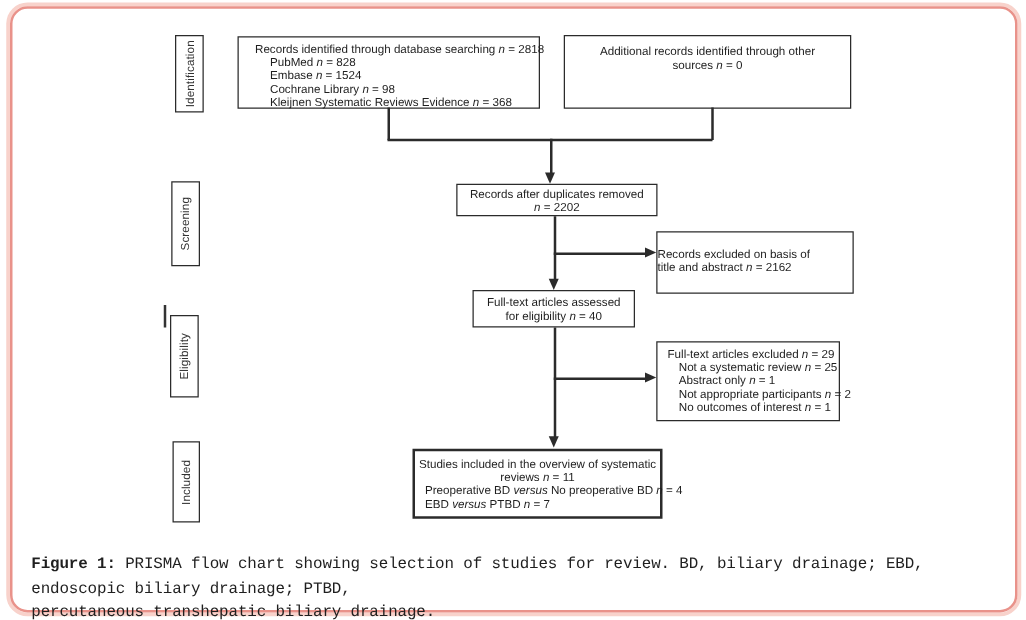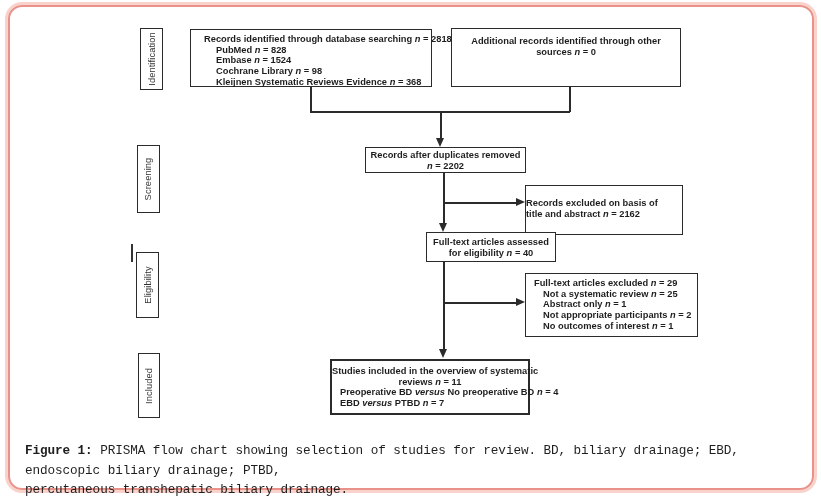--- a/index.html
+++ b/index.html
@@ -21,34 +21,34 @@
     transform:rotate(-90deg);white-space:nowrap;
     font-size:9.3px;color:#333;letter-spacing:.1px;
   }
   #stg0{left:140px;top:28px;width:23px;height:62px;}
   #stg1{left:137px;top:145px;width:23px;height:68px;}
   #stg2{left:136px;top:252px;width:23px;height:66px;}
   #stg3{left:138px;top:353px;width:22px;height:65px;}
   
   .fbox{
     position:absolute;border:1.5px solid #2b2b2b;background:#fff;
-    box-sizing:border-box;font-size:9.3px;line-height:10.7px;color:#1e1e1e;font-weight:bold;
+    box-sizing:border-box;font-size:9.3px;line-height:10.7px;color:#1e1e1e;
   }
   .fl{white-space:nowrap;}
   .l-left{padding-left:13px;}
   .l-ind{padding-left:25px;}
   .l-ind2{padding-left:17px;}
   .l-pad{padding-left:8px;}
   .l-ctr{text-align:center;}
   #b1{left:190px;top:29px;width:242px;height:58px;padding-top:4px;}
   #b2{left:451px;top:28px;width:230px;height:59px;padding-top:7px;text-align:center;}
   #b3{left:365px;top:147px;width:161px;height:26px;padding-top:2px;text-align:center;}
   #b4{left:525px;top:185px;width:158px;height:50px;padding-top:12px;}
-  #b5{left:378px;top:232px;width:130px;height:30px;padding-top:4px;text-align:center;margin-left:48px;}
-  #b6{left:525px;top:273px;width:173px;height:64px;padding-top:4px;}
+  #b5{left:378px;top:232px;width:130px;height:30px;padding-top:4px;text-align:center;}
+  #b6{left:525px;top:273px;width:147px;height:64px;padding-top:4px;}
   #b7{left:330px;top:359px;width:200px;height:56px;padding-top:5px;border-width:2px;}
   
   .vl,.hl{position:absolute;background:#2b2b2b;}
   .ah-down{
     position:absolute;width:0;height:0;
     border-left:4.5px solid transparent;border-right:4.5px solid transparent;
     border-top:9px solid #2b2b2b;
   }
   .ah-right{
     position:absolute;width:0;height:0;

